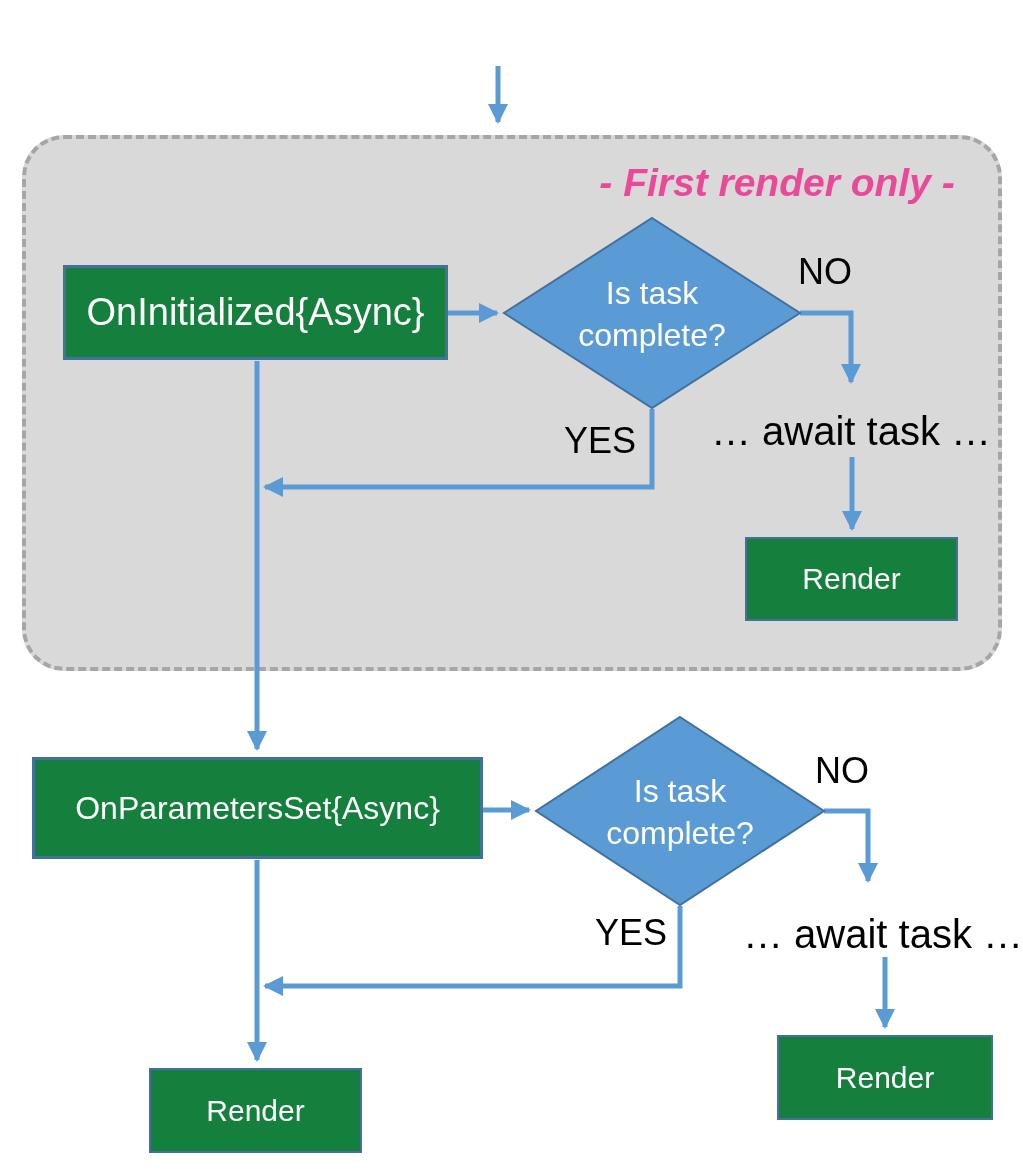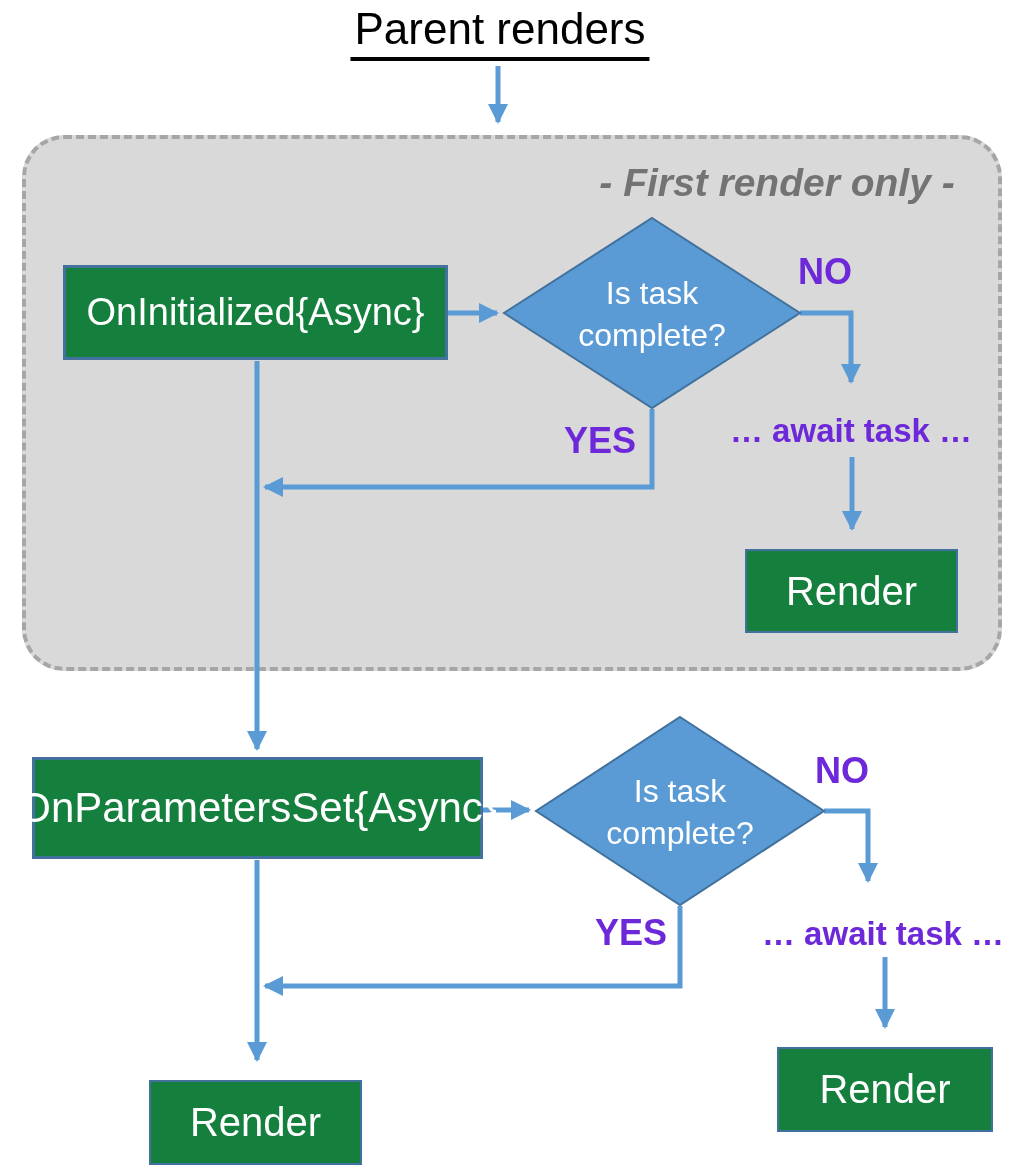--- a/index.html
+++ b/index.html
@@ -44,60 +44,59 @@
     border-radius: 42px;
   }
   .group-label {
     position: absolute;
     left: 777px;
     top: 161px;
     transform: translateX(-50%);
     font-size: 39px;
     font-weight: bold;
     font-style: italic;
-    color: #737373;
+    color: #ec4899;
     white-space: nowrap;
   }
   .node {
     position: absolute;
     background: #15803d;
     border: 3px solid #41719C;
     box-sizing: border-box;
     display: flex;
     align-items: center;
     justify-content: center;
     color: #ffffff;
     white-space: nowrap;
   }
   .node-oninit   { left: 63px;  top: 265px;  width: 385px; height: 95px;  font-size: 38px; }
-  .node-onparams { left: 32px;  top: 757px;  width: 451px; height: 102px; font-size: 42px; }
-  .node-render   { font-size: 40px; border-width: 2px; margin-top: 12px; }
+  .node-onparams { left: 32px;  top: 757px;  width: 451px; height: 102px; font-size: 32px; }
+  .node-render   { font-size: 30px; border-width: 2px; }
   .node-render1  { left: 745px; top: 537px;  width: 213px; height: 84px; }
   .node-render2  { left: 777px; top: 1035px; width: 216px; height: 85px; }
   .node-render3  { left: 149px; top: 1068px; width: 213px; height: 85px; }
   .decision-label {
     position: absolute;
     transform: translate(-50%, -50%);
     width: 170px;
     text-align: center;
     font-size: 32px;
     line-height: 1.3;
     color: #ffffff;
   }
   .decision1-label { left: 652px; top: 315px; }
   .decision2-label { left: 680px; top: 813px; }
   .edge-label {
     position: absolute;
     transform: translate(-50%, -50%);
-    color: #6d28d9;
+    color: #000000;
     white-space: nowrap;
-    font-weight: bold;
   }
   .lbl-no-yes { font-size: 36px; }
-  .lbl-await  { font-size: 33px; }
+  .lbl-await  { font-size: 40px; }
   .lbl-no1    { left: 825px; top: 272px; }
   .lbl-yes1   { left: 600px; top: 441px; }
   .lbl-await1 { left: 851px; top: 431px; }
   .lbl-no2    { left: 842px; top: 771px; }
   .lbl-yes2   { left: 631px; top: 933px; }
   .lbl-await2 { left: 883px; top: 934px; }
 </style>
 </head>
 <body>
 
@@ -123,21 +122,20 @@
       <path d="M885,957 L885,1027" marker-end="url(#ah)"></path>
       <path d="M680,906 L680,986 L265,986" marker-end="url(#ah)"></path>
       <path d="M257,860 L257,1060" marker-end="url(#ah)"></path>
     </g>
     <g fill="#5B9BD5" stroke="#41719C" stroke-width="2">
       <polygon points="652,218 800,313 652,408 504,313"></polygon>
       <polygon points="680,717 824,811 680,905 536,811"></polygon>
     </g>
   </svg>
 
-  <div class="page-title">Parent renders</div>
 
   <div class="group-label">- First render only -</div>
 
   <div class="node node-oninit">OnInitialized{Async}</div>
   <div class="decision-label decision1-label">Is task complete?</div>
   <div class="edge-label lbl-no-yes lbl-no1">NO</div>
   <div class="edge-label lbl-no-yes lbl-yes1">YES</div>
   <div class="edge-label lbl-await lbl-await1">… await task …</div>
   <div class="node node-render node-render1">Render</div>
 

